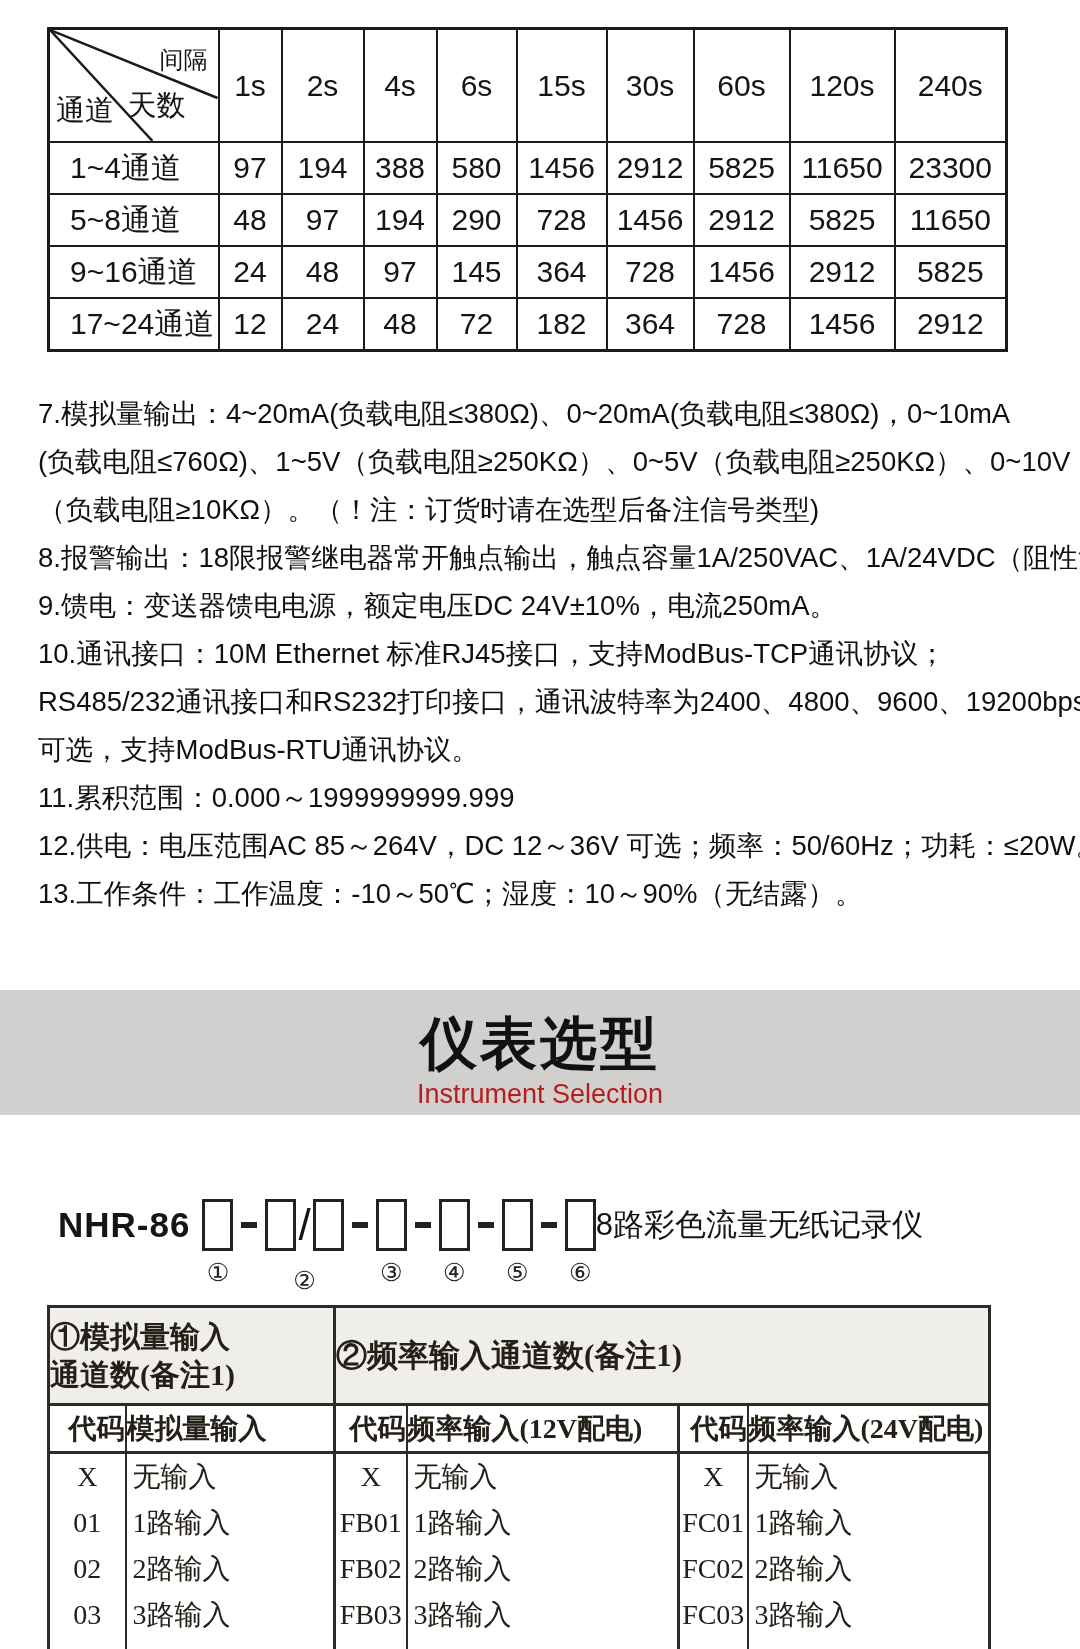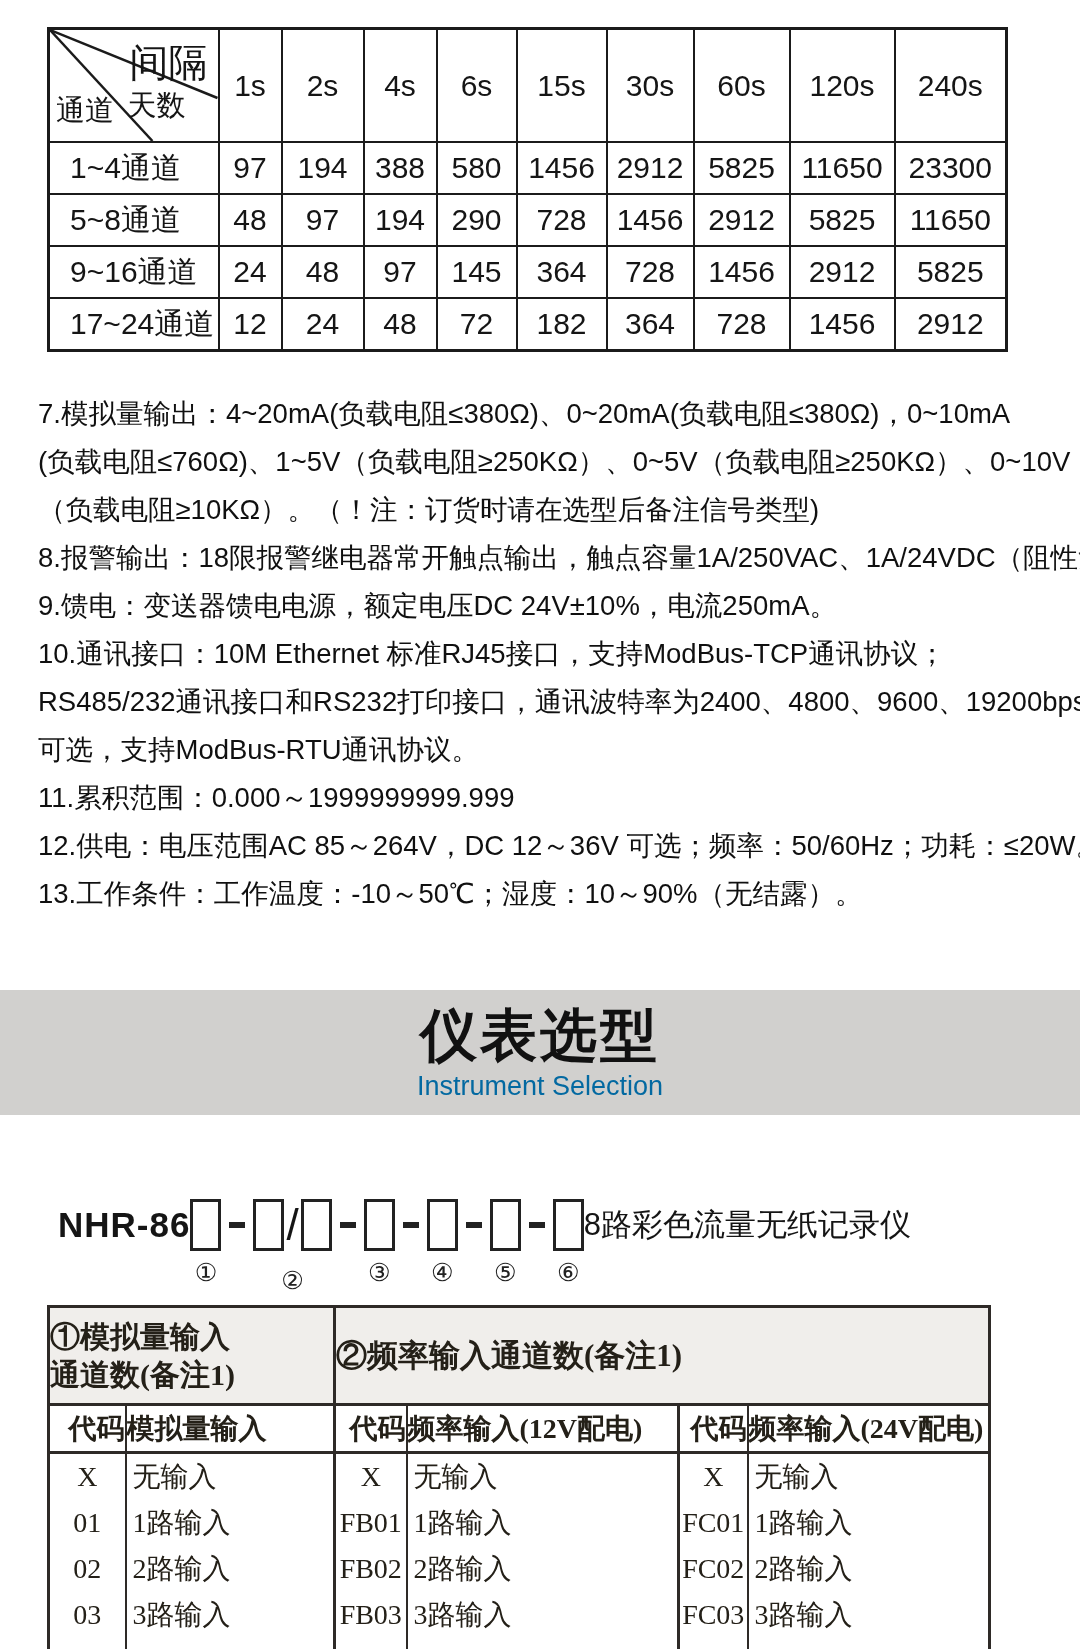--- a/index.html
+++ b/index.html
@@ -8,37 +8,37 @@
 
   
   table.storage{position:absolute;left:47px;top:27px;border-collapse:collapse;
                 border:3px solid #1b1b1b;table-layout:fixed;}
   table.storage td{border:2px solid #1b1b1b;text-align:center;font-size:30px;
                    padding:0;height:50px;}
   table.storage tr.head td{height:111px;}
   table.storage td.rowlabel{text-align:left;padding-left:20px;font-size:30px;}
   td.corner{position:relative;padding:0;}
   td.corner svg{position:absolute;left:0;top:0;width:100%;height:100%;}
-  .c-interval{position:absolute;top:6px;right:10px;font-size:39px;}
+  .c-interval{position:absolute;top:14px;right:10px;font-size:24px;}
   .c-days{position:absolute;top:56px;right:32px;font-size:29px;}
   .c-channel{position:absolute;bottom:10px;left:6px;font-size:29px;}
 
   
   .specs{position:absolute;left:38px;top:390px;width:1010px;}
   .spec-line{height:48px;line-height:48px;font-size:27.5px;white-space:nowrap;color:#101010;}
 
   
   .banner{position:absolute;left:0;top:990px;width:1080px;height:125px;background:#d1d0ce;
           text-align:center;}
-  .banner-title{font-size:57px;font-weight:700;letter-spacing:3px;padding-top:8px;color:#111;}
-  .banner-sub{font-size:27px;margin-top:-4px;color:#0369a1;}
+  .banner-title{font-size:57px;font-weight:700;letter-spacing:3px;padding-top:16px;color:#111;}
+  .banner-sub{font-size:27px;margin-top:-4px;color:#b91c1c;}
 
   
   .model-row{position:absolute;left:58px;top:1197px;display:flex;align-items:center;height:56px;}
-  .model-prefix{font-size:35px;font-weight:600;letter-spacing:1px;margin-right:0;}
+  .model-prefix{font-size:35px;font-weight:600;letter-spacing:1px;margin-right:12px;}
   .mbox{width:31px;height:52px;border:3px solid #222;box-sizing:border-box;position:relative;
         flex:0 0 auto;}
   .mdash{width:16px;height:6px;background:#222;margin:0 8px;flex:0 0 auto;}
   .mslash{font-size:44px;font-weight:400;margin:0 2px;position:relative;line-height:52px;}
   .model-suffix{font-size:31px;white-space:nowrap;}
   .pos-label{position:absolute;left:50%;transform:translateX(-50%);top:56px;
              font-size:25px;font-family:"DejaVu Sans",sans-serif;color:#222;}
 
   
   table.selection{position:absolute;left:47px;top:1305px;border-collapse:collapse;

